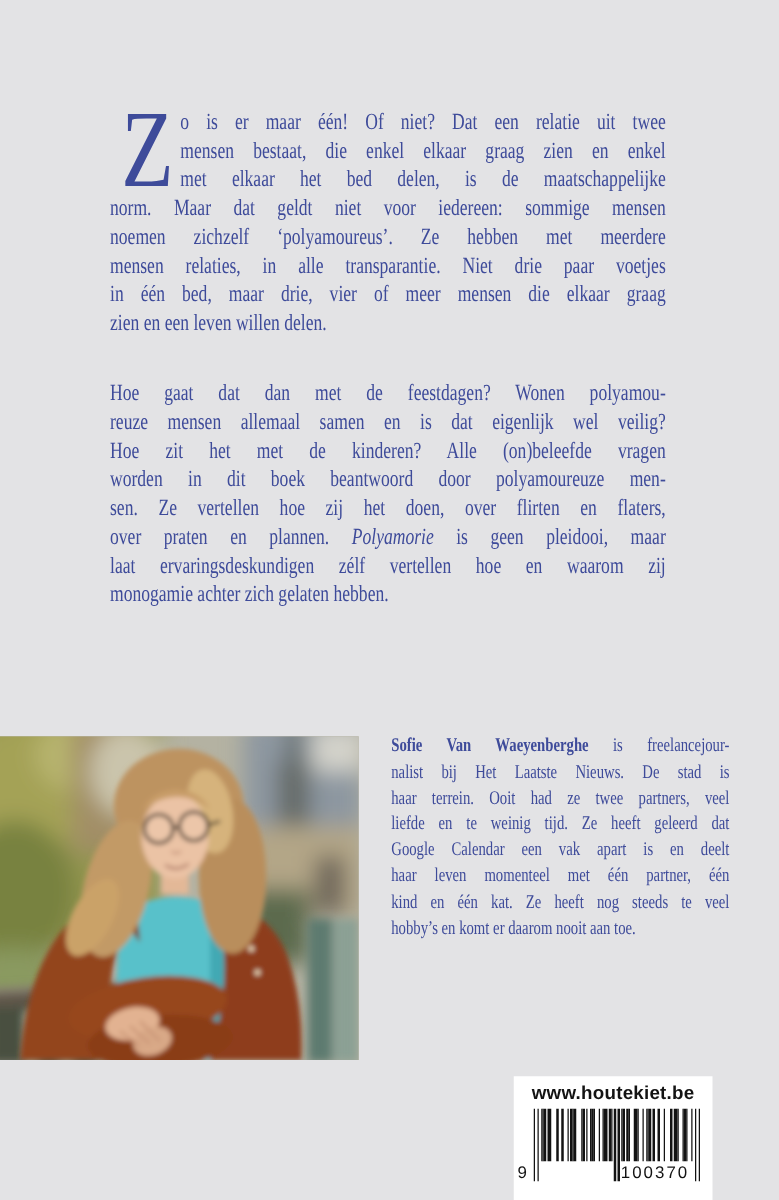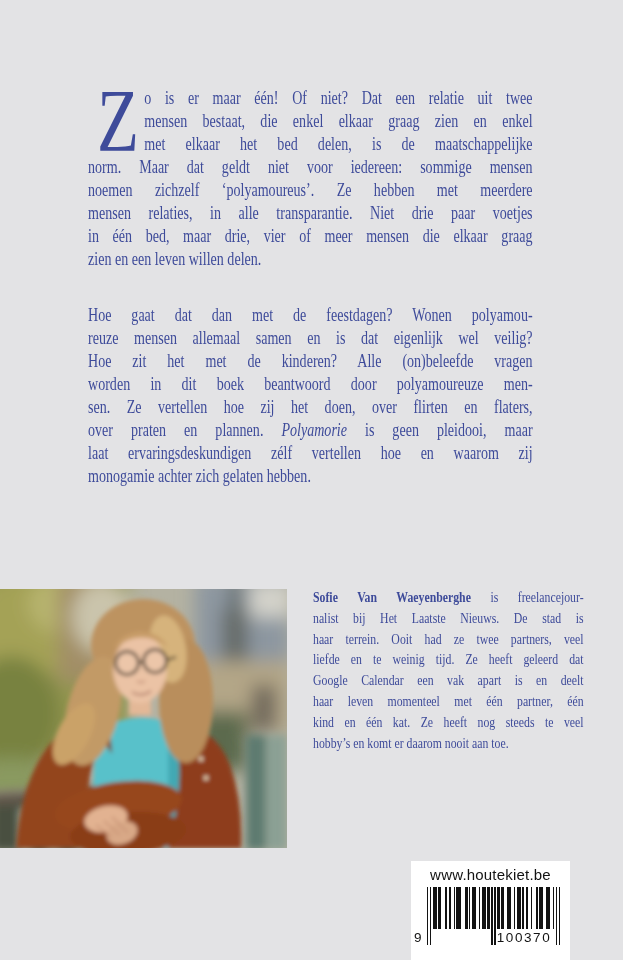--- a/index.html
+++ b/index.html
@@ -29,21 +29,21 @@
   .bio{position:absolute;left:313px;top:587px;width:356px;
     transform:scaleX(.76);transform-origin:0 0;color:var(--blue);}
   .bio .jline{font-size:15.5px;line-height:20.8px;}
   .bio b{font-weight:bold;}
   .photo{position:absolute;left:0;top:589px;width:287px;height:259px;overflow:hidden;background:#b9b6a6;}
   .photo svg{display:block;}
   
   .barcode-box{position:absolute;left:411px;top:861px;width:159px;height:99px;background:#ffffff;}
   .website{
     position:absolute;top:5px;left:0;width:100%;text-align:center;
-    font-family:"Liberation Sans",sans-serif;font-size:15px;font-weight:400;
+    font-family:"Liberation Sans",sans-serif;font-size:15px;font-weight:700;
     letter-spacing:.2px;color:var(--bar-ink);
   }
   .bars{position:absolute;left:16px;top:26px;width:133px;height:58px;}
   .bars div{position:absolute;top:0;background:var(--bar-ink);}
   .digits{
     position:absolute;top:69px;left:0;width:100%;height:18px;
     font-family:"Liberation Sans",sans-serif;font-size:13.5px;color:var(--bar-ink);
   }
   .digits span{position:absolute;letter-spacing:1.6px;}
   .d0{left:3px;}

